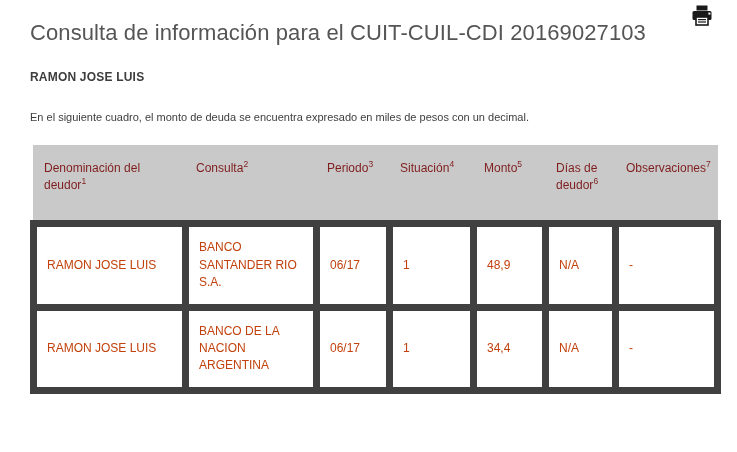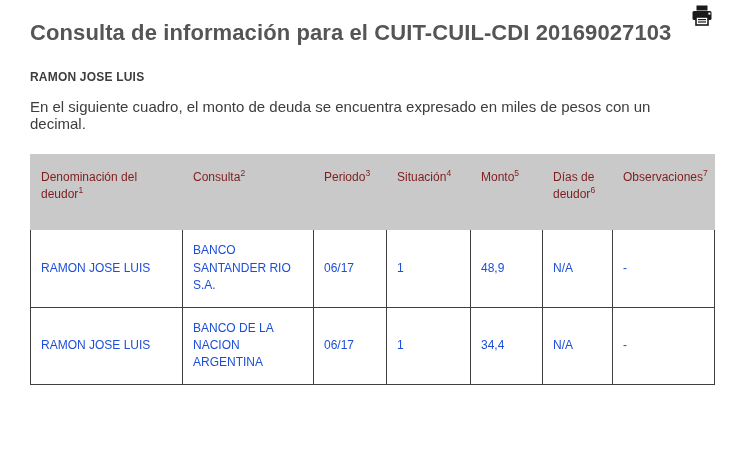--- a/index.html
+++ b/index.html
@@ -30,36 +30,36 @@
     cursor: pointer;
     display: flex;
     align-items: center;
     justify-content: center;
   }
   .content {
     padding: 18px 30px 0 30px;
   }
   h1.title {
     font-size: 22px;
-    font-weight: bold;
+    font-weight: normal;
     color: #555555;
     margin: 0;
     line-height: 1.35;
     letter-spacing: 0.1px;
   }
   .subject {
     margin-top: 22px;
     font-size: 12px;
     font-weight: bold;
     color: #3d3d3d;
     letter-spacing: 0.2px;
   }
   .note {
-    margin-top: 14px;
-    font-size: 15px;
+    margin-top: 27px;
+    font-size: 11px;
     color: #3d3d3d;
   }
   table.debt {
     margin-top: 22px;
     border-collapse: collapse;
     width: 684px;
     table-layout: fixed;
   }
   table.debt th {
     background: #c9c9c9;
@@ -67,23 +67,23 @@
     font-size: 12px;
     font-weight: normal;
     text-align: left;
     vertical-align: top;
     padding: 14px 10px 26px 10px;
     border: 1px solid #c9c9c9;
     line-height: 1.45;
   }
   table.debt td {
     font-size: 12px;
-    color: #1d4ed8;
+    color: #c2410c;
     padding: 12px 10px;
-    border: 1px solid #404040;
+    border: 7px solid #404040;
     vertical-align: middle;
     line-height: 1.45;
     height: 44px;
   }
   sup {
     font-size: 8.5px;
     vertical-align: super;
     line-height: 0;
   }
   .col-1 { width: 152px; }

